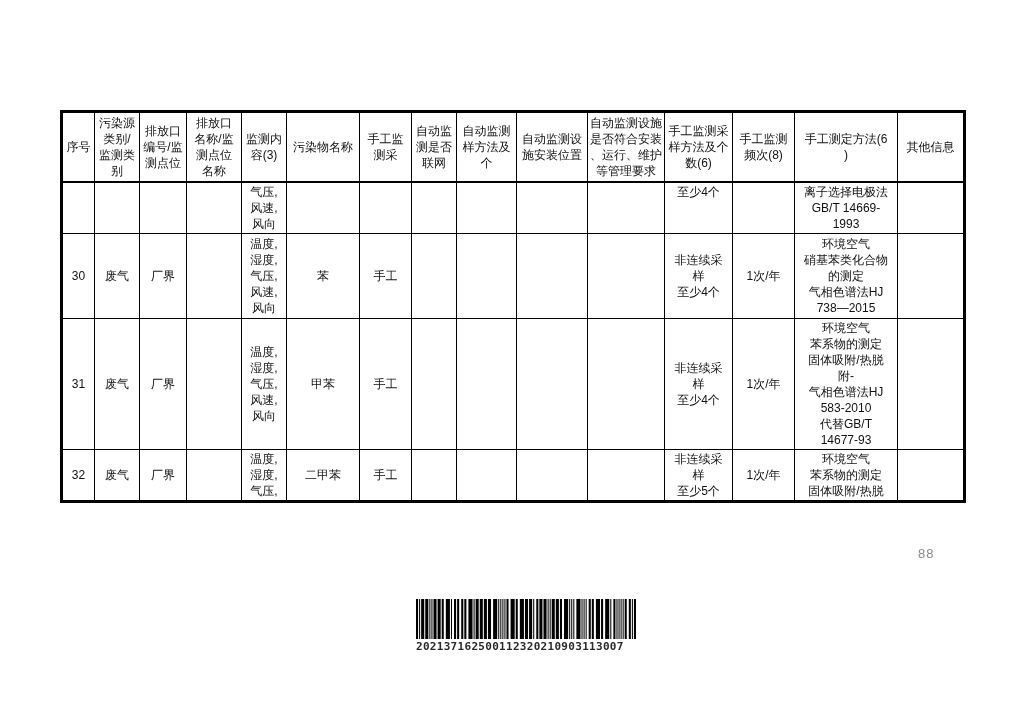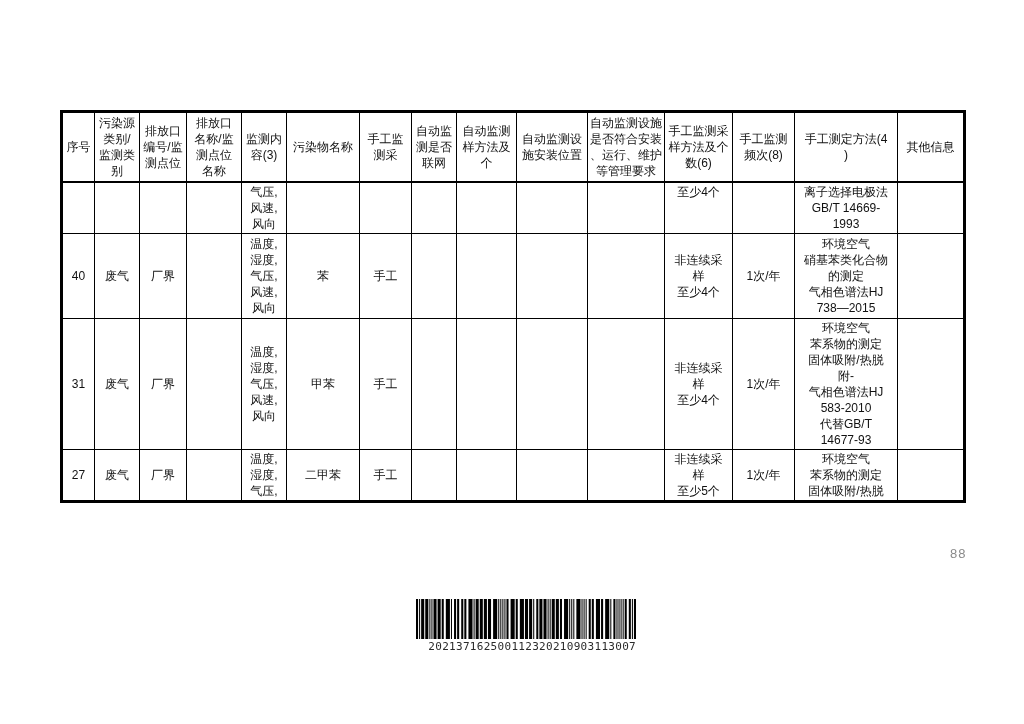--- a/index.html
+++ b/index.html
@@ -47,28 +47,28 @@
   table.monitoring tr.cont td {
     vertical-align: top;
   }
   .page-number {
     position: absolute;
     left: 918px;
     top: 546px;
     font-size: 13px;
     color: #8a8a8a;
     letter-spacing: 1px;
-    margin-left: 32px;
   }
   .barcode-wrap {
     position: absolute;
     left: 416px;
     top: 599px;
     width: 220px;
-    text-align: right;
+    text-align: left;
+    font-weight: bold;
   }
   .barcode-bars {
     display: block;
     width: 220px;
     height: 40px;
   }
   .barcode-text {
     margin-top: 1px;
     font-family: "DejaVu Sans Mono", "Liberation Mono", monospace;
     font-size: 11px;
@@ -127,21 +127,21 @@
 施安装位置</th>
           <th>自动监测设施
 是否符合安装
 、运行、维护
 等管理要求</th>
           <th>手工监测采
 样方法及个
 数(6)</th>
           <th>手工监测
 频次(8)</th>
-          <th>手工测定方法(4
+          <th>手工测定方法(6
 )</th>
           <th>其他信息</th>
         </tr>
     </thead>
     <tbody id="table-body">
         <tr class="cont" style="height: 52px;">
           <td></td>
           <td></td>
           <td></td>
           <td></td>
@@ -155,21 +155,21 @@
           <td></td>
           <td></td>
           <td>至少4个</td>
           <td></td>
           <td>离子选择电极法
 GB/T 14669-
 1993</td>
           <td></td>
         </tr>
         <tr style="height: 85px;">
-          <td>40</td>
+          <td>30</td>
           <td>废气</td>
           <td>厂界</td>
           <td></td>
           <td>温度,
 湿度,
 气压,
 风速,
 风向</td>
           <td>苯</td>
           <td>手工</td>
@@ -212,21 +212,21 @@
 苯系物的测定
 固体吸附/热脱
 附-
 气相色谱法HJ
 583-2010
 代替GB/T
 14677-93</td>
           <td></td>
         </tr>
         <tr style="height: 51px;">
-          <td>27</td>
+          <td>32</td>
           <td>废气</td>
           <td>厂界</td>
           <td></td>
           <td>温度,
 湿度,
 气压,</td>
           <td>二甲苯</td>
           <td>手工</td>
           <td></td>
           <td></td>

